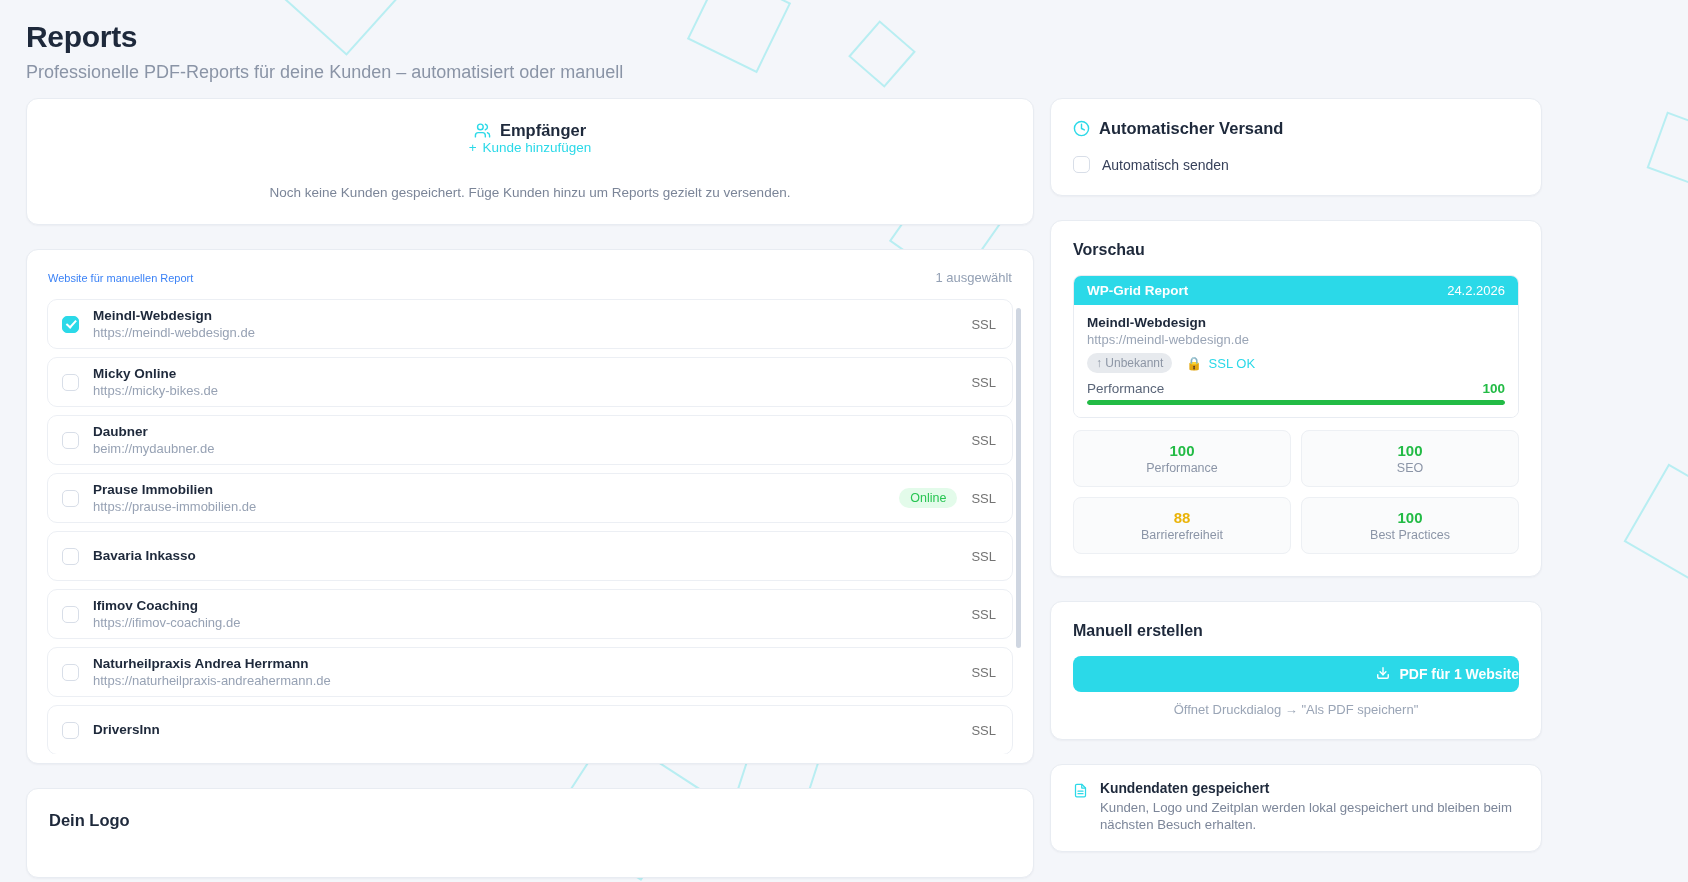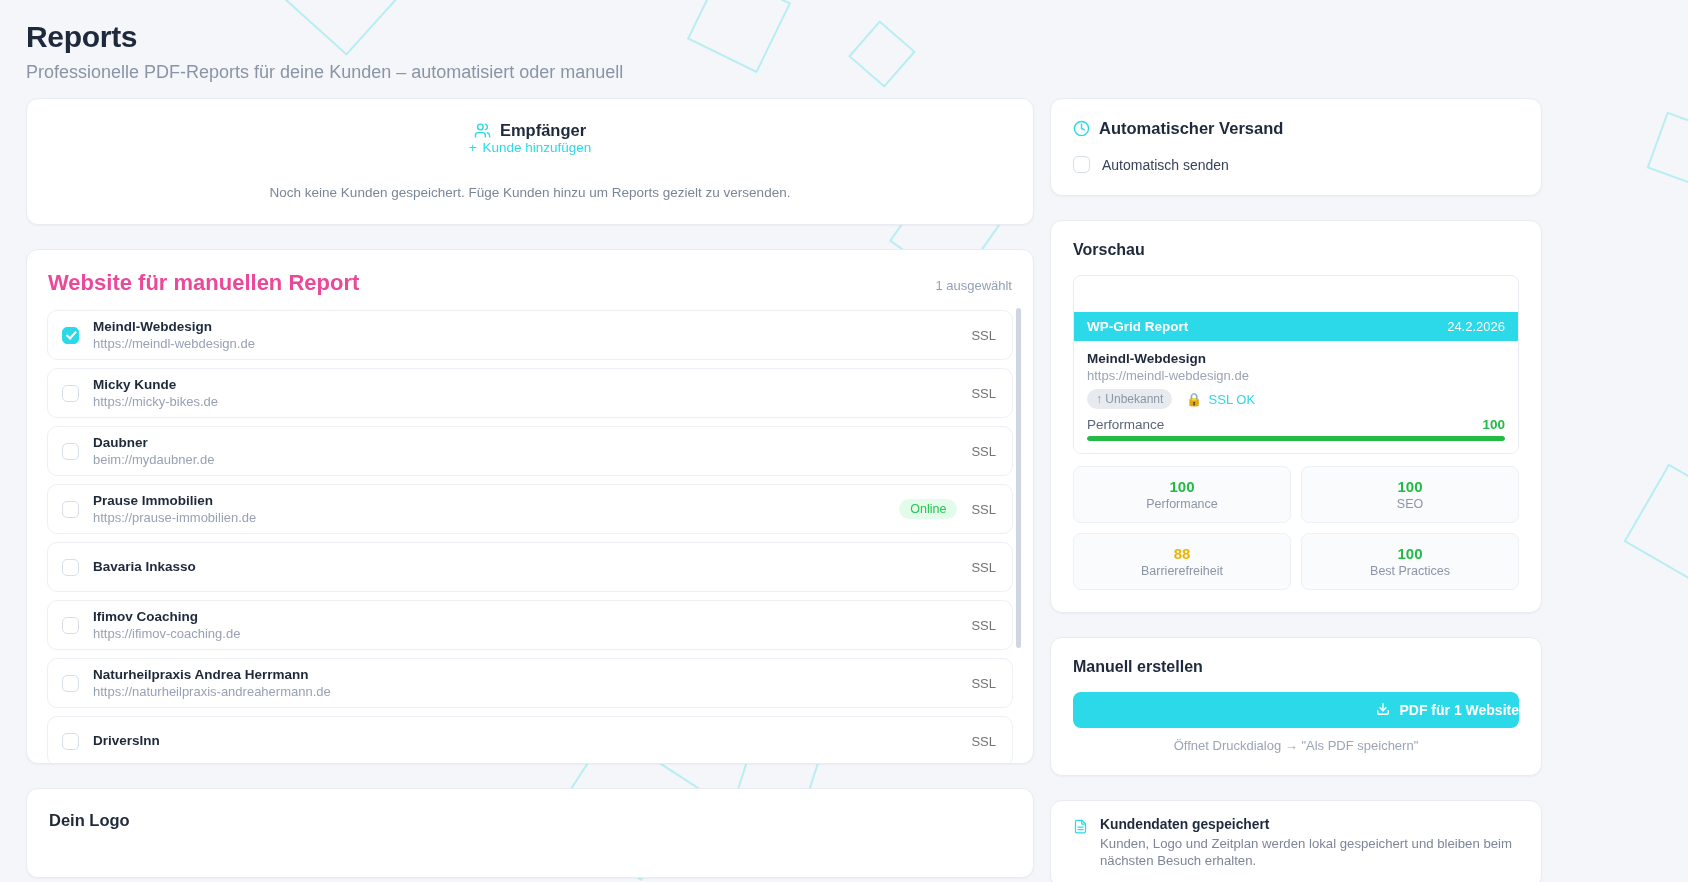--- a/index.html
+++ b/index.html
@@ -53,21 +53,21 @@
     display: inline-flex; align-items: center; gap: 6px;
   }
   .empty-note {
     text-align: center; font-size: 13.5px; color: #7b8598;
     margin-top: 30px;
   }
 
   
   .websites { padding: 20px 20px 0 20px; height: 515px; position: relative; overflow: hidden; }
   .websites-head { display: flex; align-items: baseline; justify-content: space-between; padding: 0 1px 0 1px; }
-  .ws-title { font-size: 22px; font-weight: bold; color: #ec4899; }
+  .ws-title { font-size: 11px; font-weight: normal; color: #3b82f6; }
   .ws-count { font-size: 13px; color: #93a0b4; }
   .ws-list { margin-top: 14px; position: relative; height: 455px; overflow: hidden; }
   .ws-row {
     display: flex; align-items: center; gap: 14px;
     border: 1px solid #eceff4; border-radius: 10px;
     height: 50px; padding: 0 16px 0 14px; margin-bottom: 8px;
     background: #fff;
   }
   .cbox {
     width: 17px; height: 17px; border-radius: 5px;
@@ -113,21 +113,21 @@
   .preview-card { padding: 20px 22px 22px 22px; margin-top: 24px; }
   .preview-title { font-size: 16px; font-weight: bold; color: #1e293b; }
 
   .report {
     margin-top: 16px; border-radius: 8px; overflow: hidden;
     border: 1px solid #e8ecf2;
   }
   .report-bar {
     background: #2bd9e8; color: #fff;
     display: flex; align-items: center; justify-content: space-between;
-    padding: 7px 13px; font-size: 13.5px; margin-top: 36px;
+    padding: 7px 13px; font-size: 13.5px;
   }
   .report-bar .rb-title { font-weight: bold; }
   .report-bar .rb-date { font-size: 13px; }
   .report-body { padding: 10px 13px 12px 13px; background: #fff; }
   .r-name { font-size: 13.5px; font-weight: bold; color: #1e293b; }
   .r-url  { font-size: 13px; color: #9aa5b6; margin-top: 2px; }
   .r-badges { display: flex; align-items: center; gap: 14px; margin-top: 6px; }
   .pill-unknown {
     background: #e7eaee; color: #8d96a5; font-size: 12px;
     padding: 3px 9px; border-radius: 999px;
@@ -220,21 +220,21 @@
                 <div class="ws-name">Meindl-Webdesign</div>
                 <div class="ws-url">https://meindl-webdesign.de</div>
               </div>
               <div class="ws-right">
                 <span class="badge-ssl">SSL</span>
               </div>
             </div>
             <div class="ws-row">
               <span class="cbox"></span>
               <div class="ws-info">
-                <div class="ws-name">Micky Kunde</div>
+                <div class="ws-name">Micky Online</div>
                 <div class="ws-url">https://micky-bikes.de</div>
               </div>
               <div class="ws-right">
                 <span class="badge-ssl">SSL</span>
               </div>
             </div>
             <div class="ws-row">
               <span class="cbox"></span>
               <div class="ws-info">
                 <div class="ws-name">Daubner</div>

